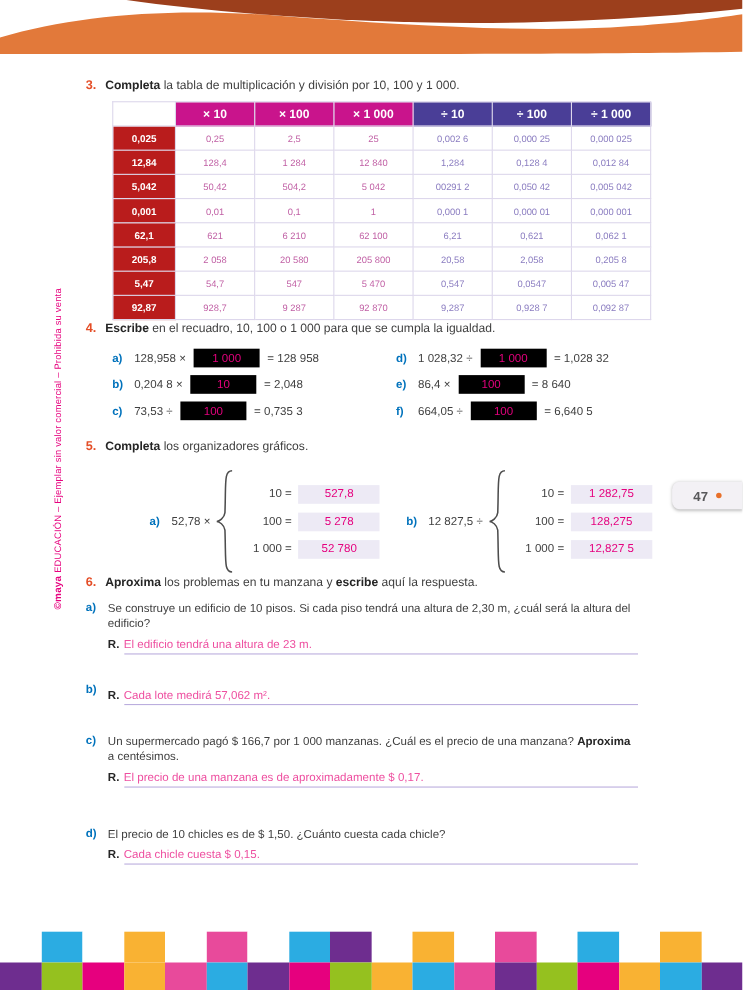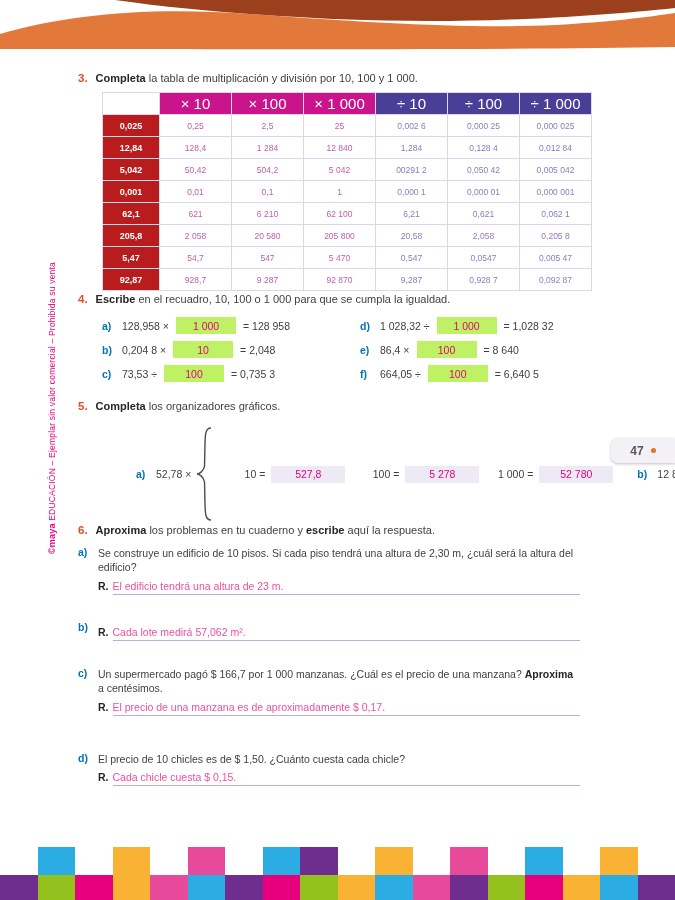--- a/index.html
+++ b/index.html
@@ -12,40 +12,40 @@
   
   .section{position:absolute;left:78px}
   .sec-title{font-size:11px;color:#3f3f3f}
   .sec-title b{color:#262626}
   .sec-num{color:#e44d26;font-weight:bold;margin-right:8px;font-size:11.5px}
   .letter{color:#0072bc;font-weight:bold;width:20px;flex:0 0 20px;font-size:10.5px}
 
   
   .mult-table{border-collapse:collapse;margin:8px 0 0 24px;font-size:8.5px}
   .mult-table th,.mult-table td{border:1px solid #ddd7ec;text-align:center;height:21px;padding:0 2px}
-  .mult-table th{color:#fff;font-weight:normal;font-size:15px;width:67px}
+  .mult-table th{color:#fff;font-weight:bold;font-size:11px;width:67px}
   .mult-table th.corner{background:#ffffff;width:52px}
   .mult-table th.h-mul{background:#c9148c}
   .mult-table th.h-div{background:#4a3e97}
   .mult-table td.rowlabel{background:#b91c1c;color:#fff;font-weight:bold;font-size:9px}
   .mult-table td.v-mul{color:#c05fa4}
   .mult-table td.v-div{color:#8a7cc0}
 
   
   .ex4-grid{display:flex;margin:12px 0 0 24px;gap:30px}
   .ex4-col{display:flex;flex-direction:column;gap:7px;width:228px}
   .eq{display:flex;align-items:center;font-size:10.5px;color:#3f3f3f;white-space:nowrap}
-  .ansbox{background:#bef264;color:#e5007e;min-width:50px;text-align:center;padding:2.5px 5px;margin:0 7px;font-size:10.5px}
+  .ansbox{background:#000000;color:#e5007e;min-width:50px;text-align:center;padding:2.5px 5px;margin:0 7px;font-size:10.5px}
 
   
   .ex5-groups{display:flex;margin:14px 0 0 58px;gap:24px}
   .group{display:flex;align-items:center}
   .expr{font-size:10.5px;margin-right:5px;white-space:nowrap}
   .brace{margin-right:5px;flex:0 0 auto}
-  .g-rows{display:flex;gap:8px}
+  .g-rows{display:flex;flex-direction:column;gap:8px}
   .g-row{display:flex;align-items:center;font-size:10.5px}
   .g-label{width:46px;text-align:right;margin-right:6px;white-space:nowrap}
   .g-box{background:#edeaf5;color:#e5007e;min-width:64px;text-align:center;padding:2.5px 5px}
 
   
   .problems{margin-top:10px}
   .problem{display:flex;margin-bottom:26px}
   .problem.gap-lg{margin-bottom:36px}
   .p-body{width:482px}
   .p-text{font-size:10.5px;line-height:1.38}
@@ -277,21 +277,21 @@
             <span class="g-label">1 000 =</span>
             <span class="g-box">12,827 5</span>
           </div>
         </div>
       </div>
     </div>
   </div>
 
   <div class="section" style="top:524px;width:530px">
     <div class="sec-title">
-      <span class="sec-num">6.</span><b>Aproxima</b><span> los problemas en tu cuaderno y </span><b>escribe</b><span> aquí la respuesta.</span>
+      <span class="sec-num">6.</span><b>Aproxima</b><span> los problemas en tu manzana y </span><b>escribe</b><span> aquí la respuesta.</span>
     </div>
     <div class="problems">
 
       <div class="problem">
         <span class="letter">a)</span>
         <div class="p-body">
           <div class="p-text"><span>Se construye un edificio de 10 pisos. Si cada piso tendrá una altura de 2,30 m, ¿cuál será la altura del edificio?</span><b></b><span></span></div>
           <div class="rline">
             <span class="rlabel">R.</span>
             <span class="ranswer">El edificio tendrá una altura de 23 m.</span>

